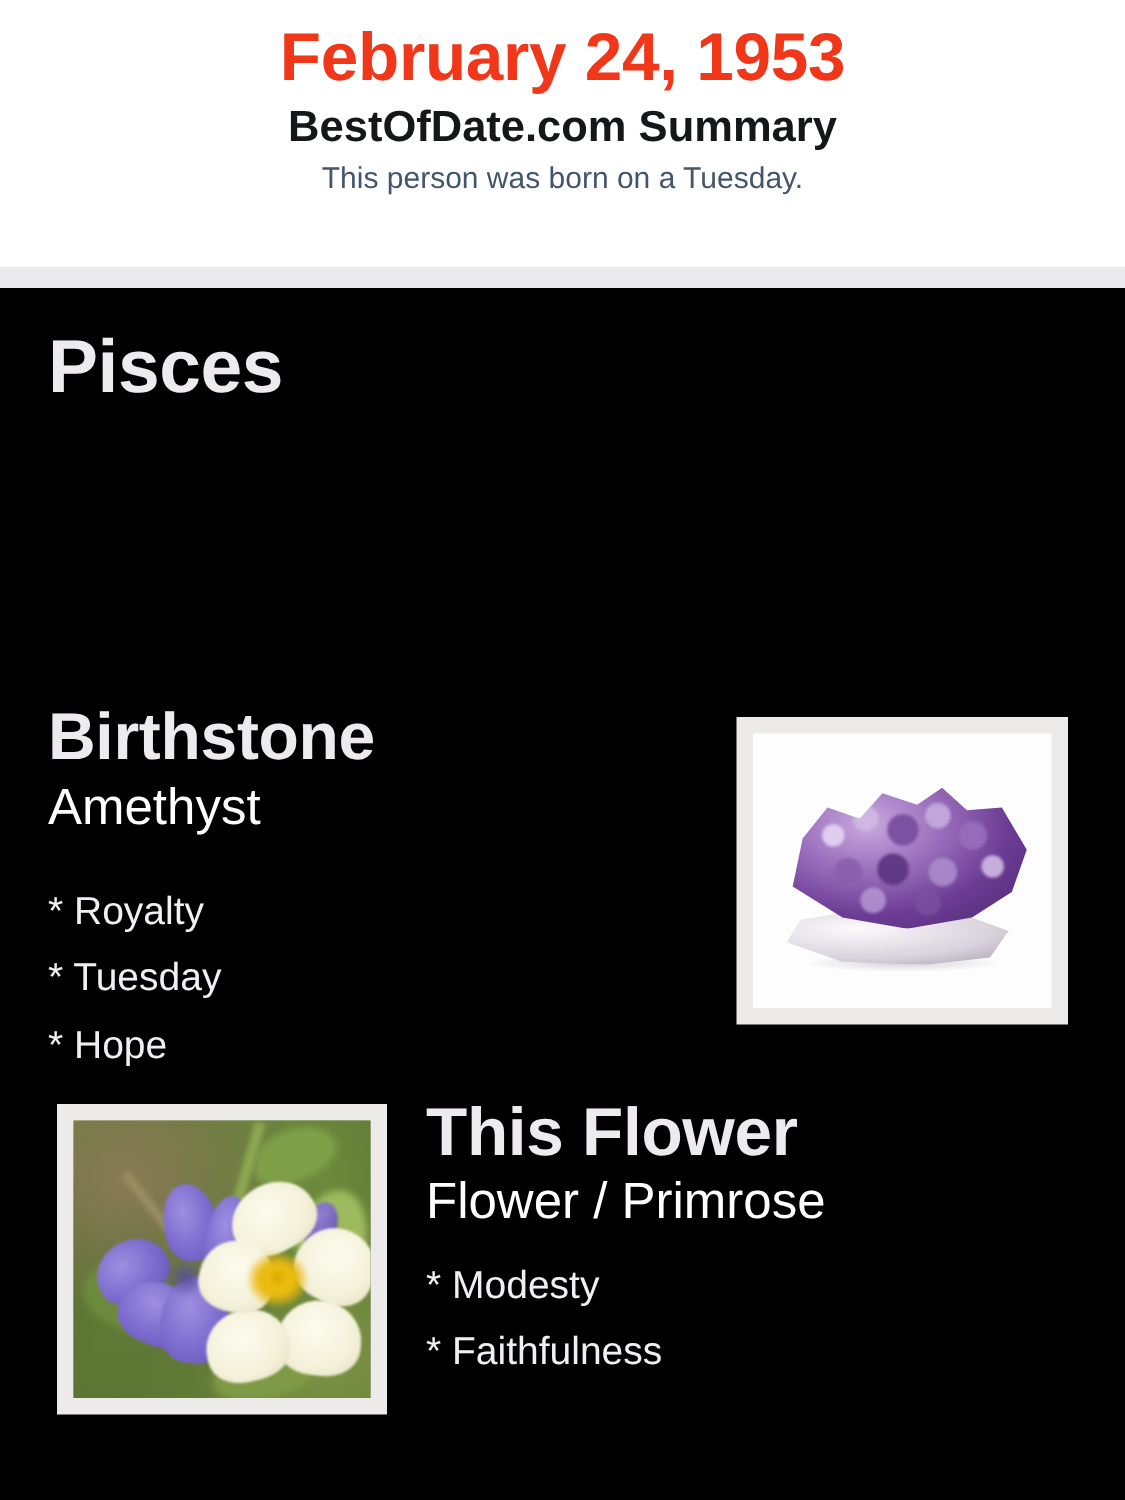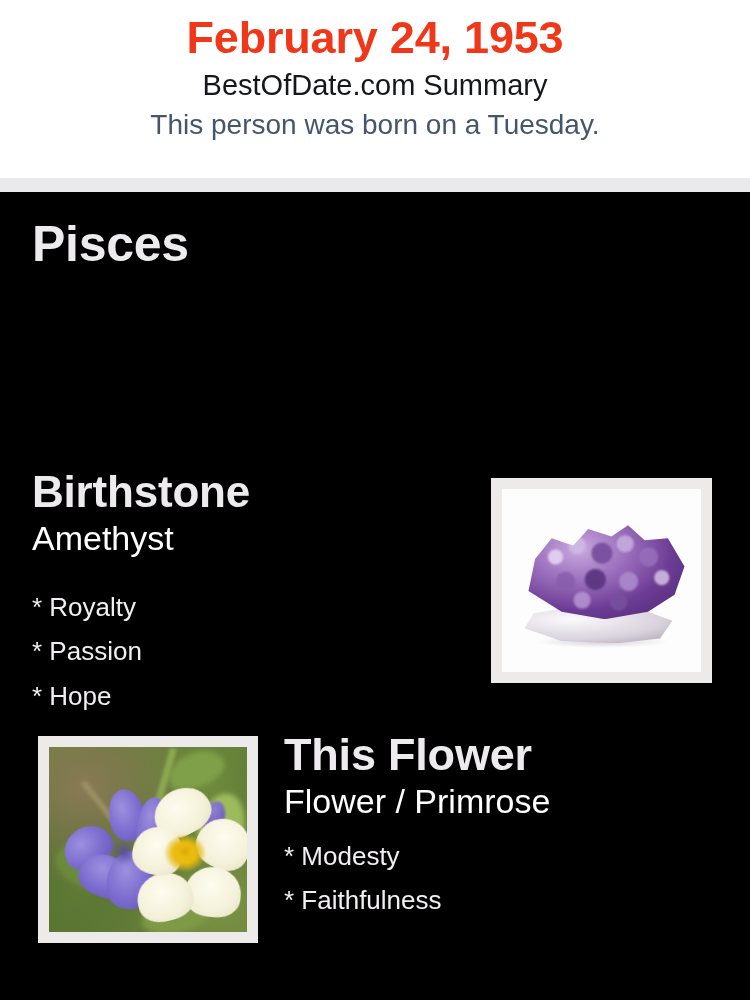--- a/index.html
+++ b/index.html
@@ -40,28 +40,28 @@
     font-size: 45px;
     font-weight: bold;
     color: #F0371A;
     letter-spacing: -0.2px;
     line-height: 1.05;
     margin: 0;
     white-space: nowrap;
   }
   .header-site {
     font-size: 29px;
-    font-weight: normal;
+    font-weight: bold;
     color: #15171A;
     line-height: 1.25;
     margin: 6px 0 0 0;
     white-space: nowrap;
   }
   .header-tagline {
-    font-size: 28px;
+    font-size: 20px;
     font-weight: normal;
     color: #44566B;
     line-height: 1.25;
     margin: 3px 0 0 0;
     white-space: nowrap;
   }
 
   .divider-band {
     position: absolute;
     left: 0;
@@ -353,21 +353,21 @@
 
     <div class="zodiac">
       <div class="zodiac-title">Pisces</div>
     </div>
 
     <div class="birthstone">
       <div class="section-title">Birthstone</div>
       <div class="section-sub">Amethyst</div>
       <ul class="trait-list">
         <li class="trait-item">* Royalty</li>
-        <li class="trait-item">* Passion</li>
+        <li class="trait-item">* Tuesday</li>
         <li class="trait-item">* Hope</li>
       </ul>
     </div>
 
     <div class="photo-frame stone">
       <div class="photo-inner stone-inner">
         <div class="geode">
           <div class="geode-shadow"></div>
           <div class="geode-base"></div>
           <div class="geode-body"></div>

